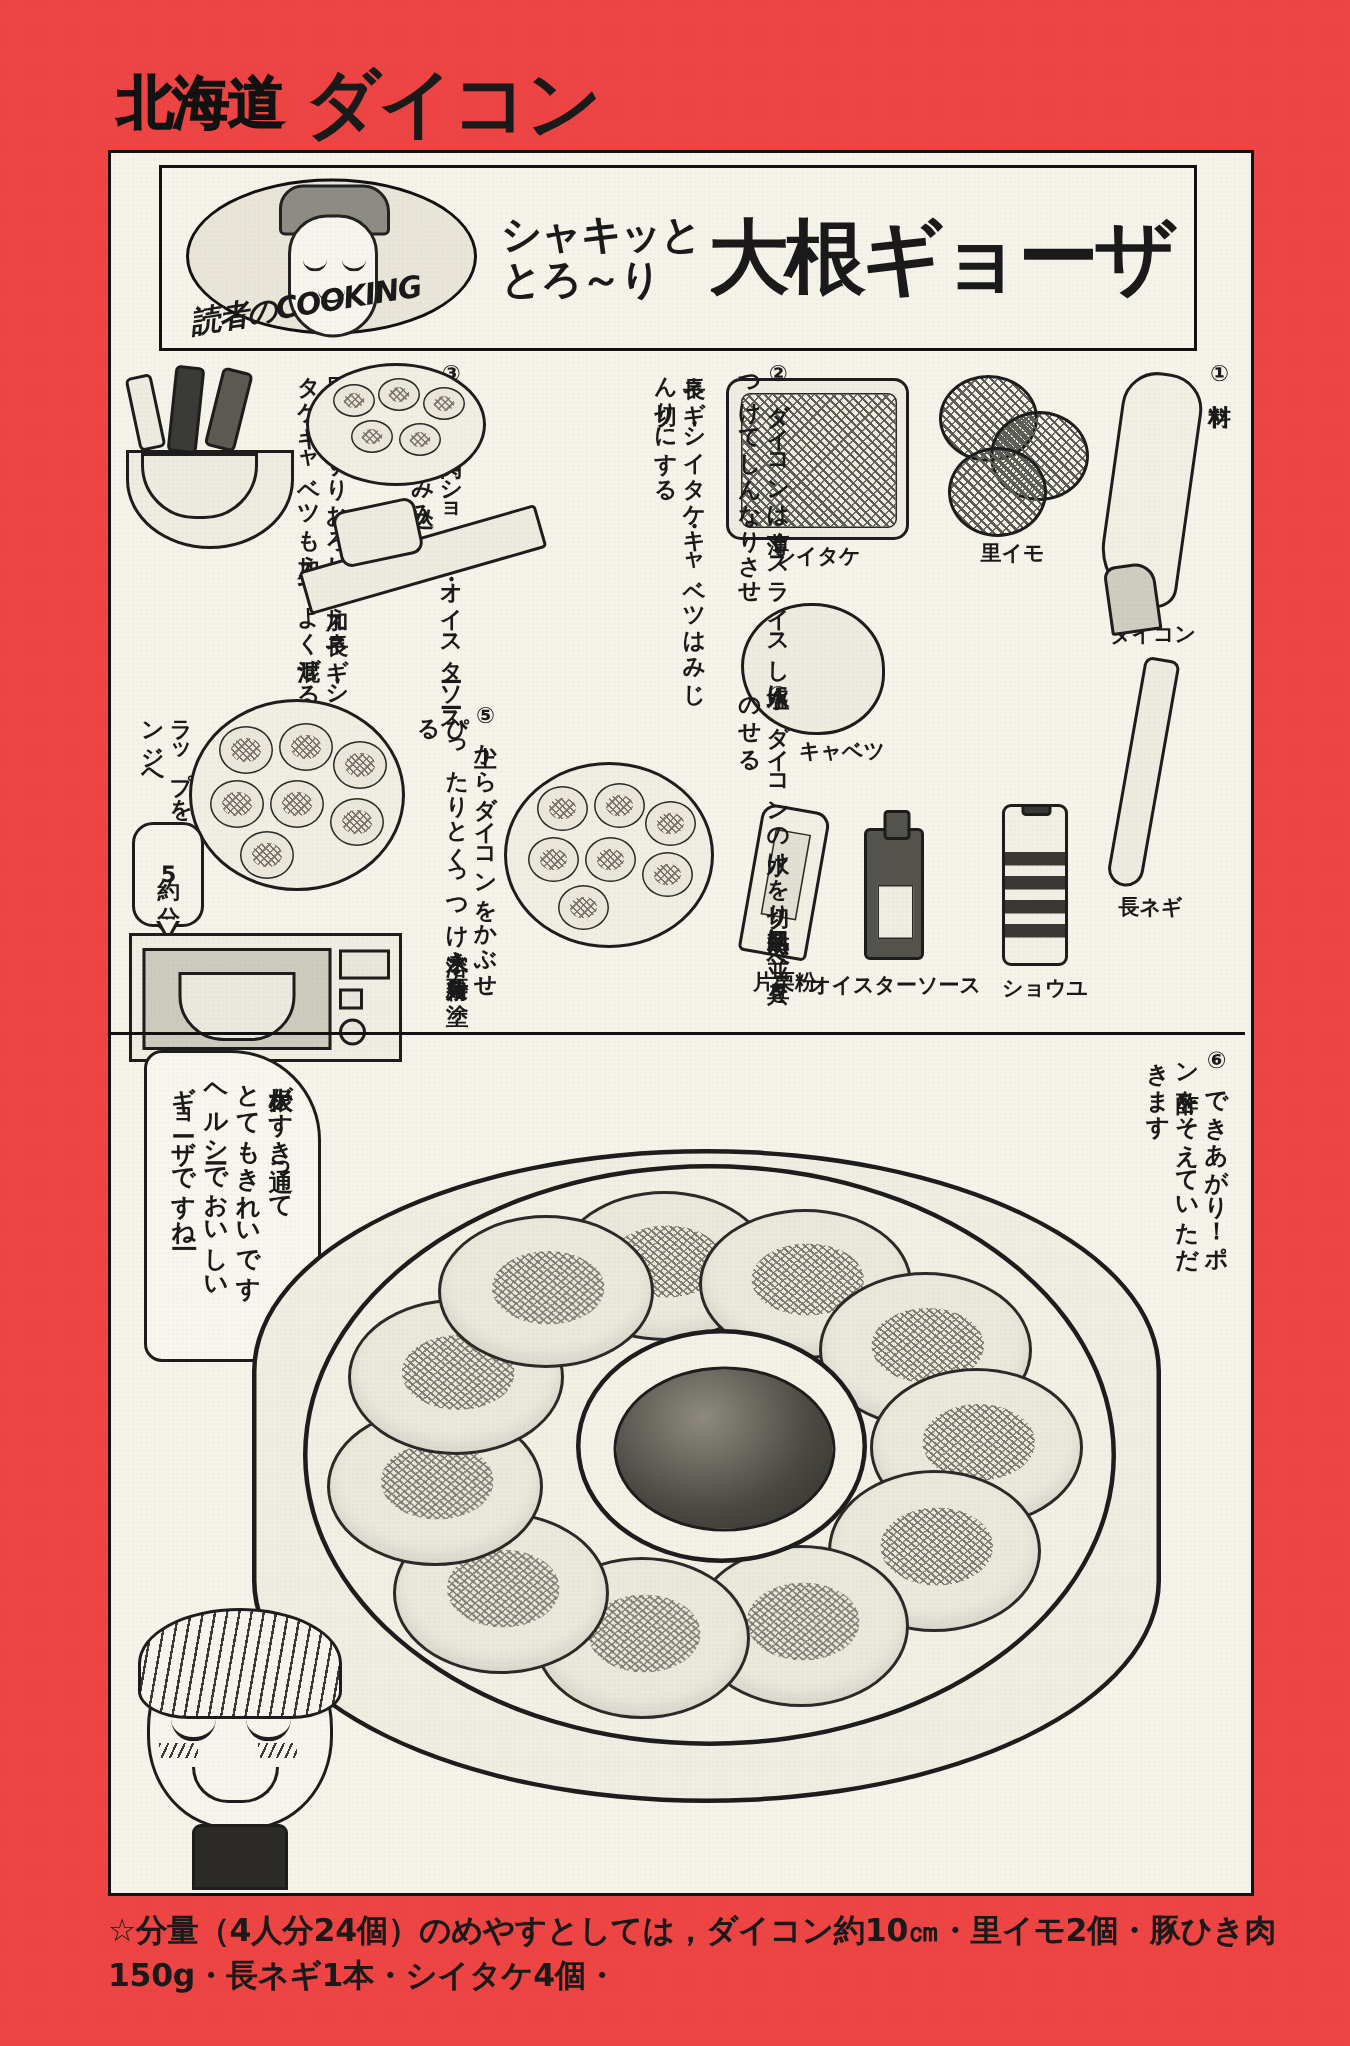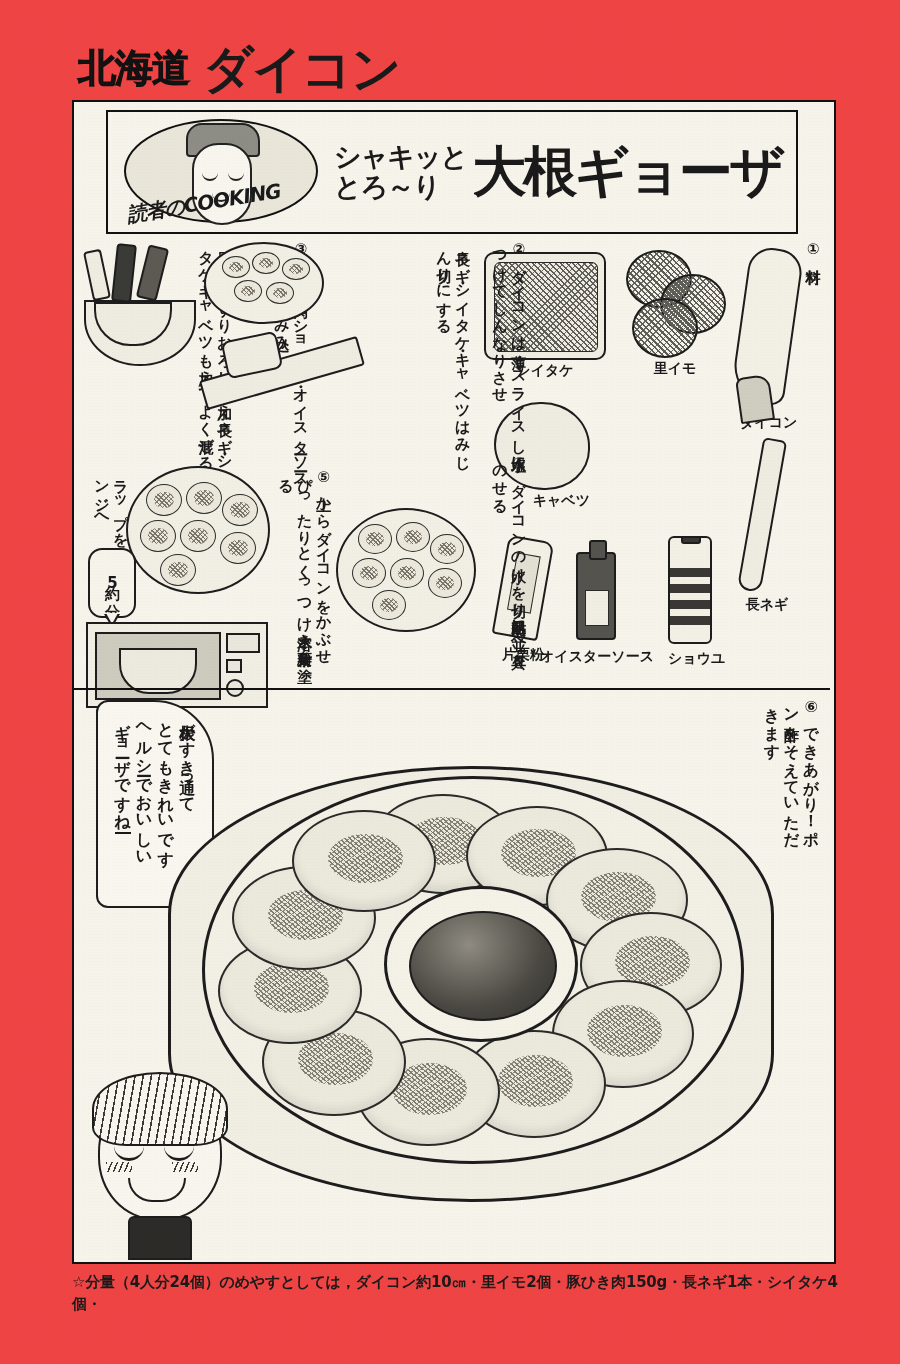--- a/index.html
+++ b/index.html
@@ -227,21 +227,21 @@
   .boy-eye{position:absolute;width:30px;height:12px;border-bottom:3px solid #1d1d1d;border-radius:0 0 20px 20px;top:86px;}
   .boy-eye.l{left:26px;} .boy-eye.r{left:76px;}
   .boy-smile{position:absolute;left:40px;top:118px;width:54px;height:22px;border:2.5px solid #1d1d1d;border-top:none;border-radius:0 0 28px 28px;background:#f7f5ed;}
   .blush{position:absolute;top:102px;width:26px;height:10px;background:repeating-linear-gradient(115deg,#3a3a36 0 1.4px,transparent 1.4px 5px);}
   .blush.l{left:18px;} .blush.r{left:84px;}
   .boy-body{position:absolute;left:40px;top:156px;width:60px;height:40px;background:#2c2b27;border:2px solid #1d1d1d;border-radius:6px 6px 0 0;}
 
   
   .footnote{
     position:absolute;left:72px;top:1272px;width:790px;
-    font-size:15px;line-height:1.45;font-weight:700;letter-spacing:-.2px;
+    font-size:21px;line-height:1.45;font-weight:700;letter-spacing:-.2px;
   }
   .footnote .l2{display:block;}
 
   
   .watermark{
     position:absolute;left:462px;top:1236px;
     font-size:46px;font-weight:bold;letter-spacing:1px;
     color:rgba(255,255,255,0);
     -webkit-text-stroke:2px rgba(80,80,80,.55);
     pointer-events:none;user-select:none;

